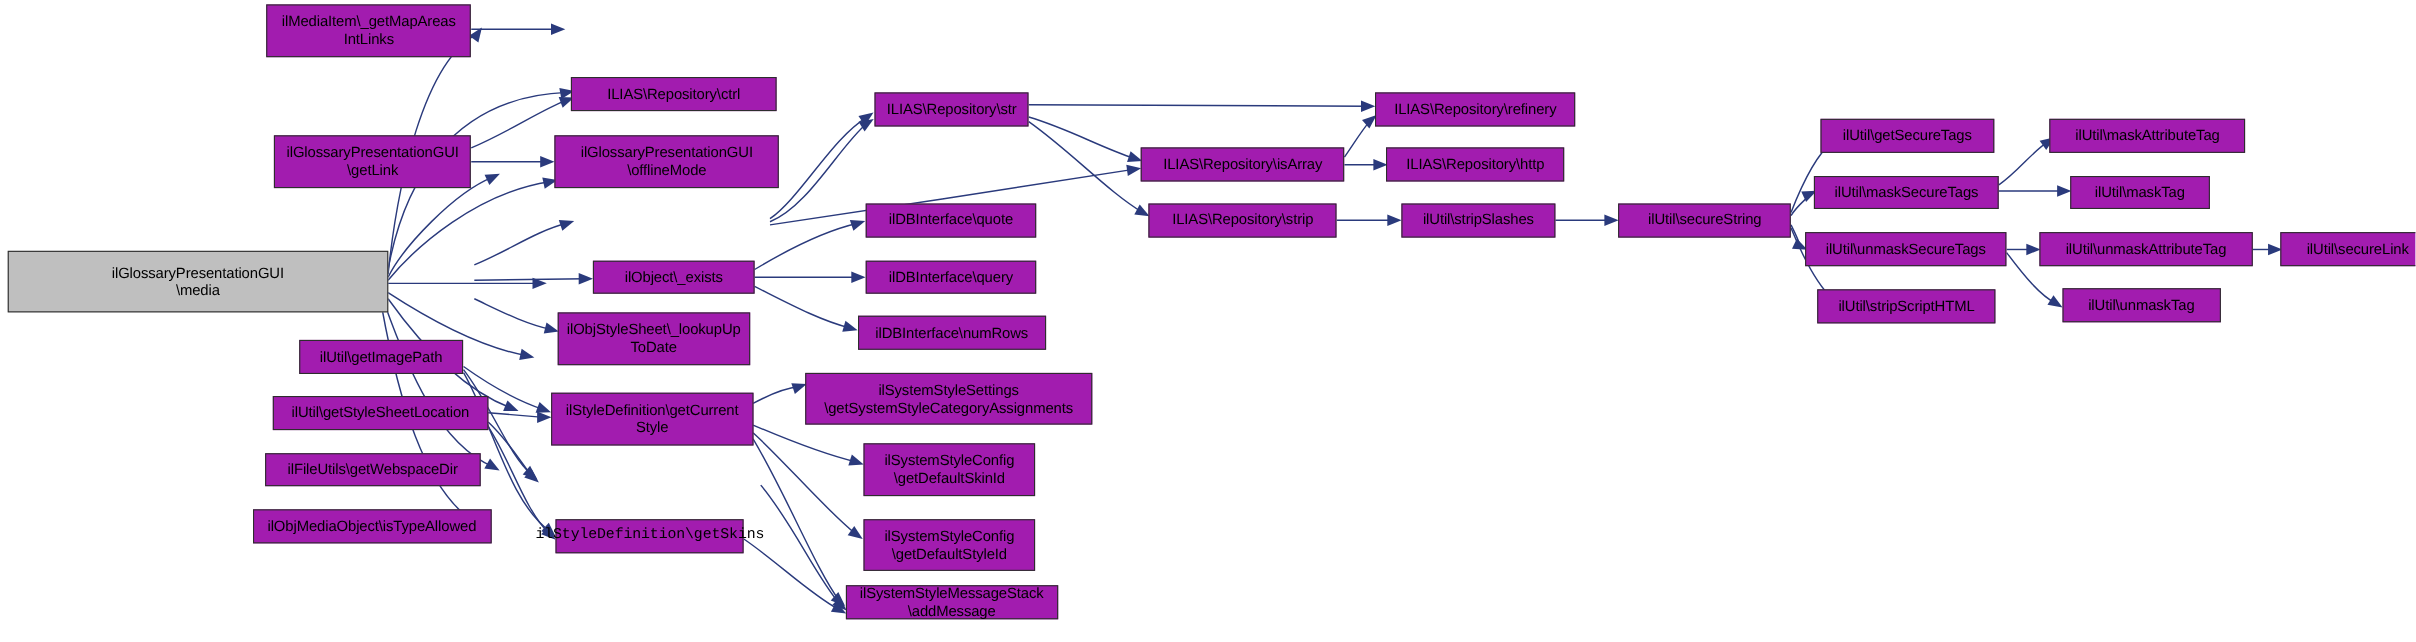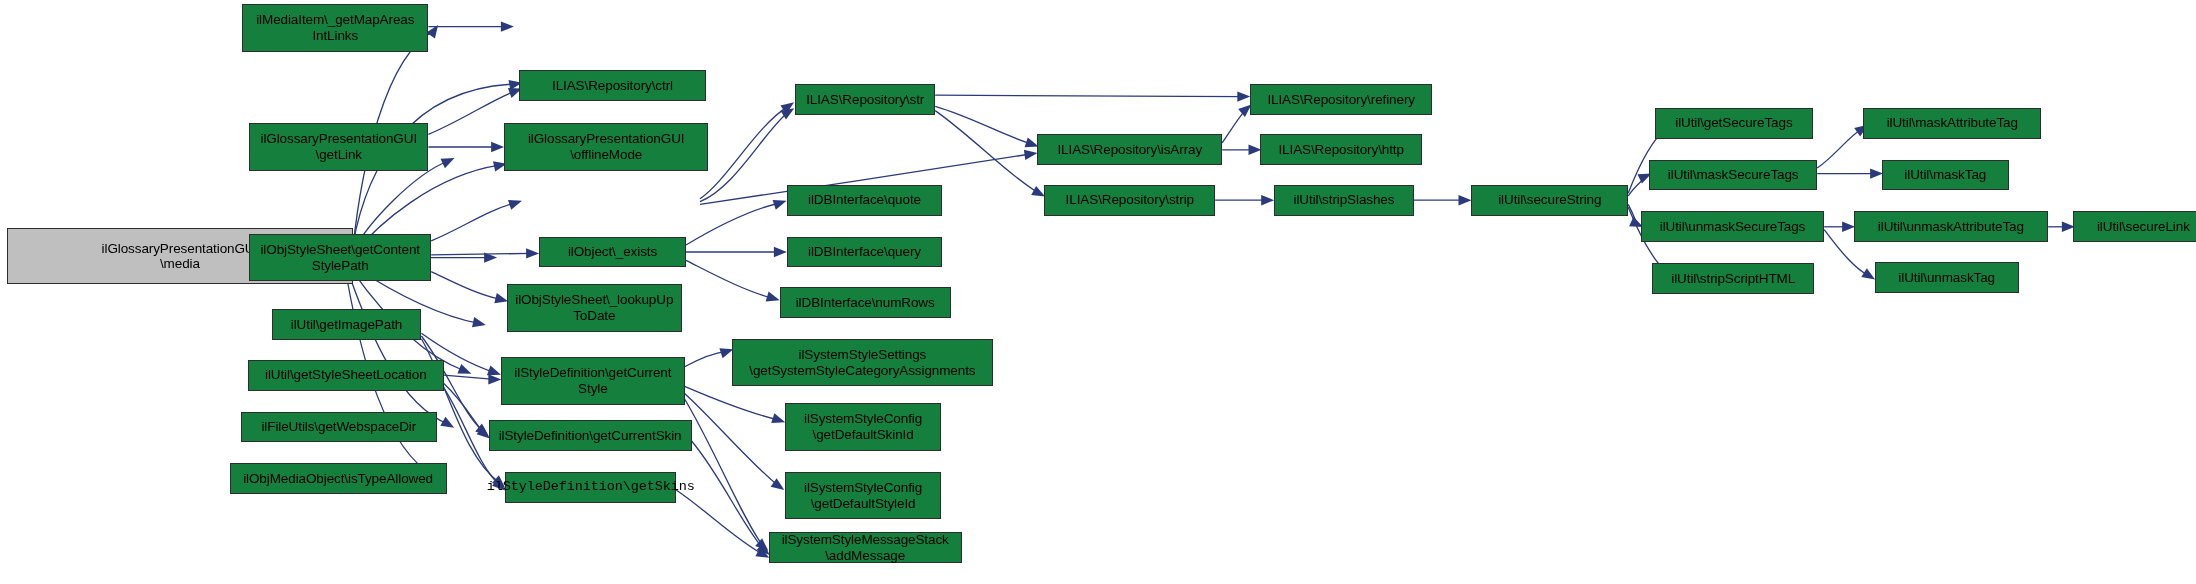--- a/index.html
+++ b/index.html
@@ -20,21 +20,21 @@
     left: 0;
     top: 0;
     width: 2196px;
     height: 584px;
     pointer-events: none;
   }
   .node {
     position: absolute;
     box-sizing: border-box;
     border: 1px solid #2d2d2d;
-    background: #15803d;
+    background: #a21caf;
     color: #000000;
     display: flex;
     align-items: center;
     justify-content: center;
     text-align: center;
     font-size: 13.5px;
     line-height: 15.5px;
     letter-spacing: -0.1px;
     white-space: pre-line;
     padding: 0 3px;
@@ -151,35 +151,32 @@
     </svg>
 <div class="node root" style="left: 7px; top: 228.2px; width: 345.8px; height: 56px;">ilGlossaryPresentationGUI
 \media</div>
     <div class="node" style="left: 242.2px; top: 4.2px; width: 186.2px; height: 47.6px;">ilMediaItem\_getMapAreas
 IntLinks</div>
     <div class="node" style="left: 519.4px; top: 70px; width: 186.2px; height: 30.8px;">ILIAS\Repository\ctrl</div>
     <div class="node" style="left: 249.2px; top: 123.2px; width: 179.2px; height: 47.6px;">ilGlossaryPresentationGUI
 \getLink</div>
     <div class="node" style="left: 504px; top: 123.2px; width: 204.4px; height: 47.6px;">ilGlossaryPresentationGUI
 \offlineMode</div>
-    <div class="node" style="left: 249.2px; top: 233.8px; width: 182px; height: 47.6px;">ilObjStyleSheet\getContent
-StylePath</div>
     <div class="node" style="left: 539px; top: 236.6px; width: 147px; height: 30.8px;">ilObject\_exists</div>
     <div class="node" style="left: 506.8px; top: 284.2px; width: 175px; height: 47.6px;">ilObjStyleSheet\_lookupUp
 ToDate</div>
     <div class="node" style="left: 271.6px; top: 309.4px; width: 149.8px; height: 30.8px;">ilUtil\getImagePath</div>
     <div class="node" style="left: 247.8px; top: 359.8px; width: 196px; height: 30.8px;">ilUtil\getStyleSheetLocation</div>
     <div class="node" style="left: 240.8px; top: 411.6px; width: 196px; height: 30.8px;">ilFileUtils\getWebspaceDir</div>
     <div class="node" style="left: 229.6px; top: 463.4px; width: 217px; height: 30.8px;">ilObjMediaObject\isTypeAllowed</div>
     <div class="node" style="left: 786.8px; top: 184.8px; width: 155.4px; height: 30.8px;">ilDBInterface\quote</div>
     <div class="node" style="left: 786.8px; top: 236.6px; width: 155.4px; height: 30.8px;">ilDBInterface\query</div>
     <div class="node" style="left: 779.8px; top: 287px; width: 170.8px; height: 30.8px;">ilDBInterface\numRows</div>
     <div class="node" style="left: 501.2px; top: 357px; width: 183.4px; height: 47.6px;">ilStyleDefinition\getCurrent
 Style</div>
-    <div class="node" style="left: 488.6px; top: 420px; width: 203px; height: 30.8px;">ilStyleDefinition\getCurrentSkin</div>
     <div class="node" style="left: 505.4px; top: 471.8px; width: 170.8px; height: 30.8px; font-family: Liberation Mono, monospace;">ilStyleDefinition\getSkins</div>
     <div class="node" style="left: 732.2px; top: 338.8px; width: 260.4px; height: 47.6px;">ilSystemStyleSettings
 \getSystemStyleCategoryAssignments</div>
     <div class="node" style="left: 785.4px; top: 403.2px; width: 155.4px; height: 47.6px;">ilSystemStyleConfig
 \getDefaultSkinId</div>
     <div class="node" style="left: 785.4px; top: 471.8px; width: 155.4px; height: 47.6px;">ilSystemStyleConfig
 \getDefaultStyleId</div>
     <div class="node" style="left: 768.6px; top: 532px; width: 193.2px; height: 31px;">ilSystemStyleMessageStack
 \addMessage</div>
     <div class="node" style="left: 795.2px; top: 84px; width: 140px; height: 30.8px;">ILIAS\Repository\str</div>

